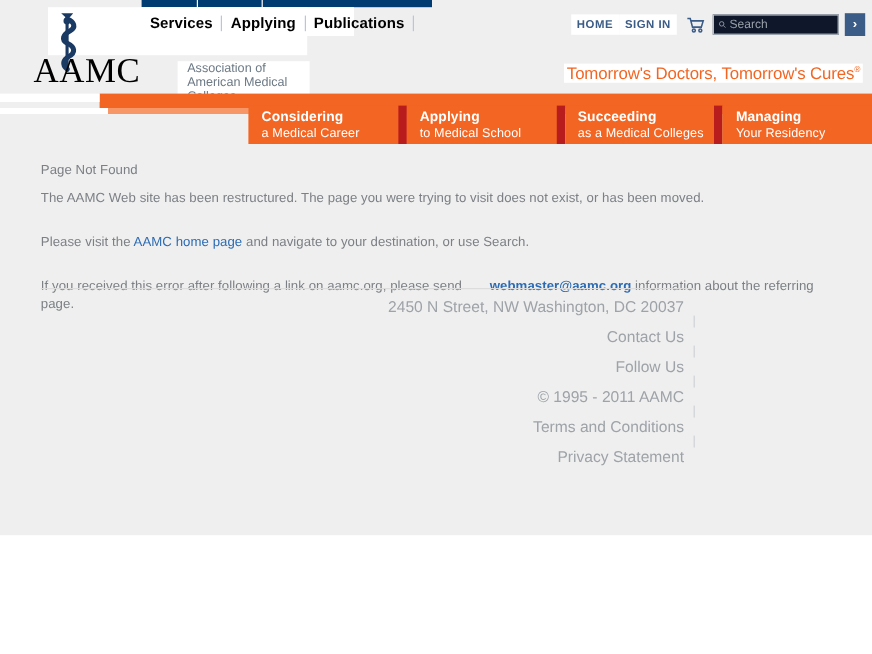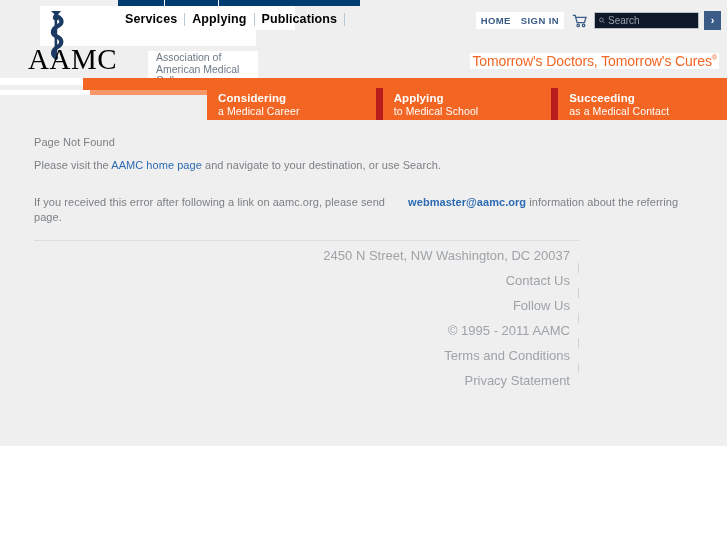--- a/index.html
+++ b/index.html
@@ -453,28 +453,33 @@
     <div class="tab">
       <div class="tab-title">Considering</div>
       <div class="tab-sub">a Medical Career</div>
     </div>
     <div class="tab">
       <div class="tab-title">Applying</div>
       <div class="tab-sub">to Medical School</div>
     </div>
     <div class="tab">
       <div class="tab-title">Succeeding</div>
-      <div class="tab-sub">as a Medical Contact</div>
+      <div class="tab-sub">as a Medical Colleges</div>
+    </div>
+    <div class="tab">
+      <div class="tab-title">Managing</div>
+      <div class="tab-sub">Your Residency</div>
     </div>
   </div>
 
   <div class="content">
     <div class="content-inner">
       <p class="msg">Page Not Found</p>
 
+      <p class="msg">The AAMC Web site has been restructured. The page you were trying to visit does not exist, or has been moved.</p>
 
       <p class="msg">
         <span>Please visit the </span><a href="#">AAMC home page</a><span> and navigate to your destination, or use Search.</span>
       </p>
 
       <p class="msg">
         <span>If you received this error after following a link on aamc.org, please send </span><a href="#" class="bold">webmaster@aamc.org</a><span> information about the referring page.</span>
       </p>
     </div>
   </div>

